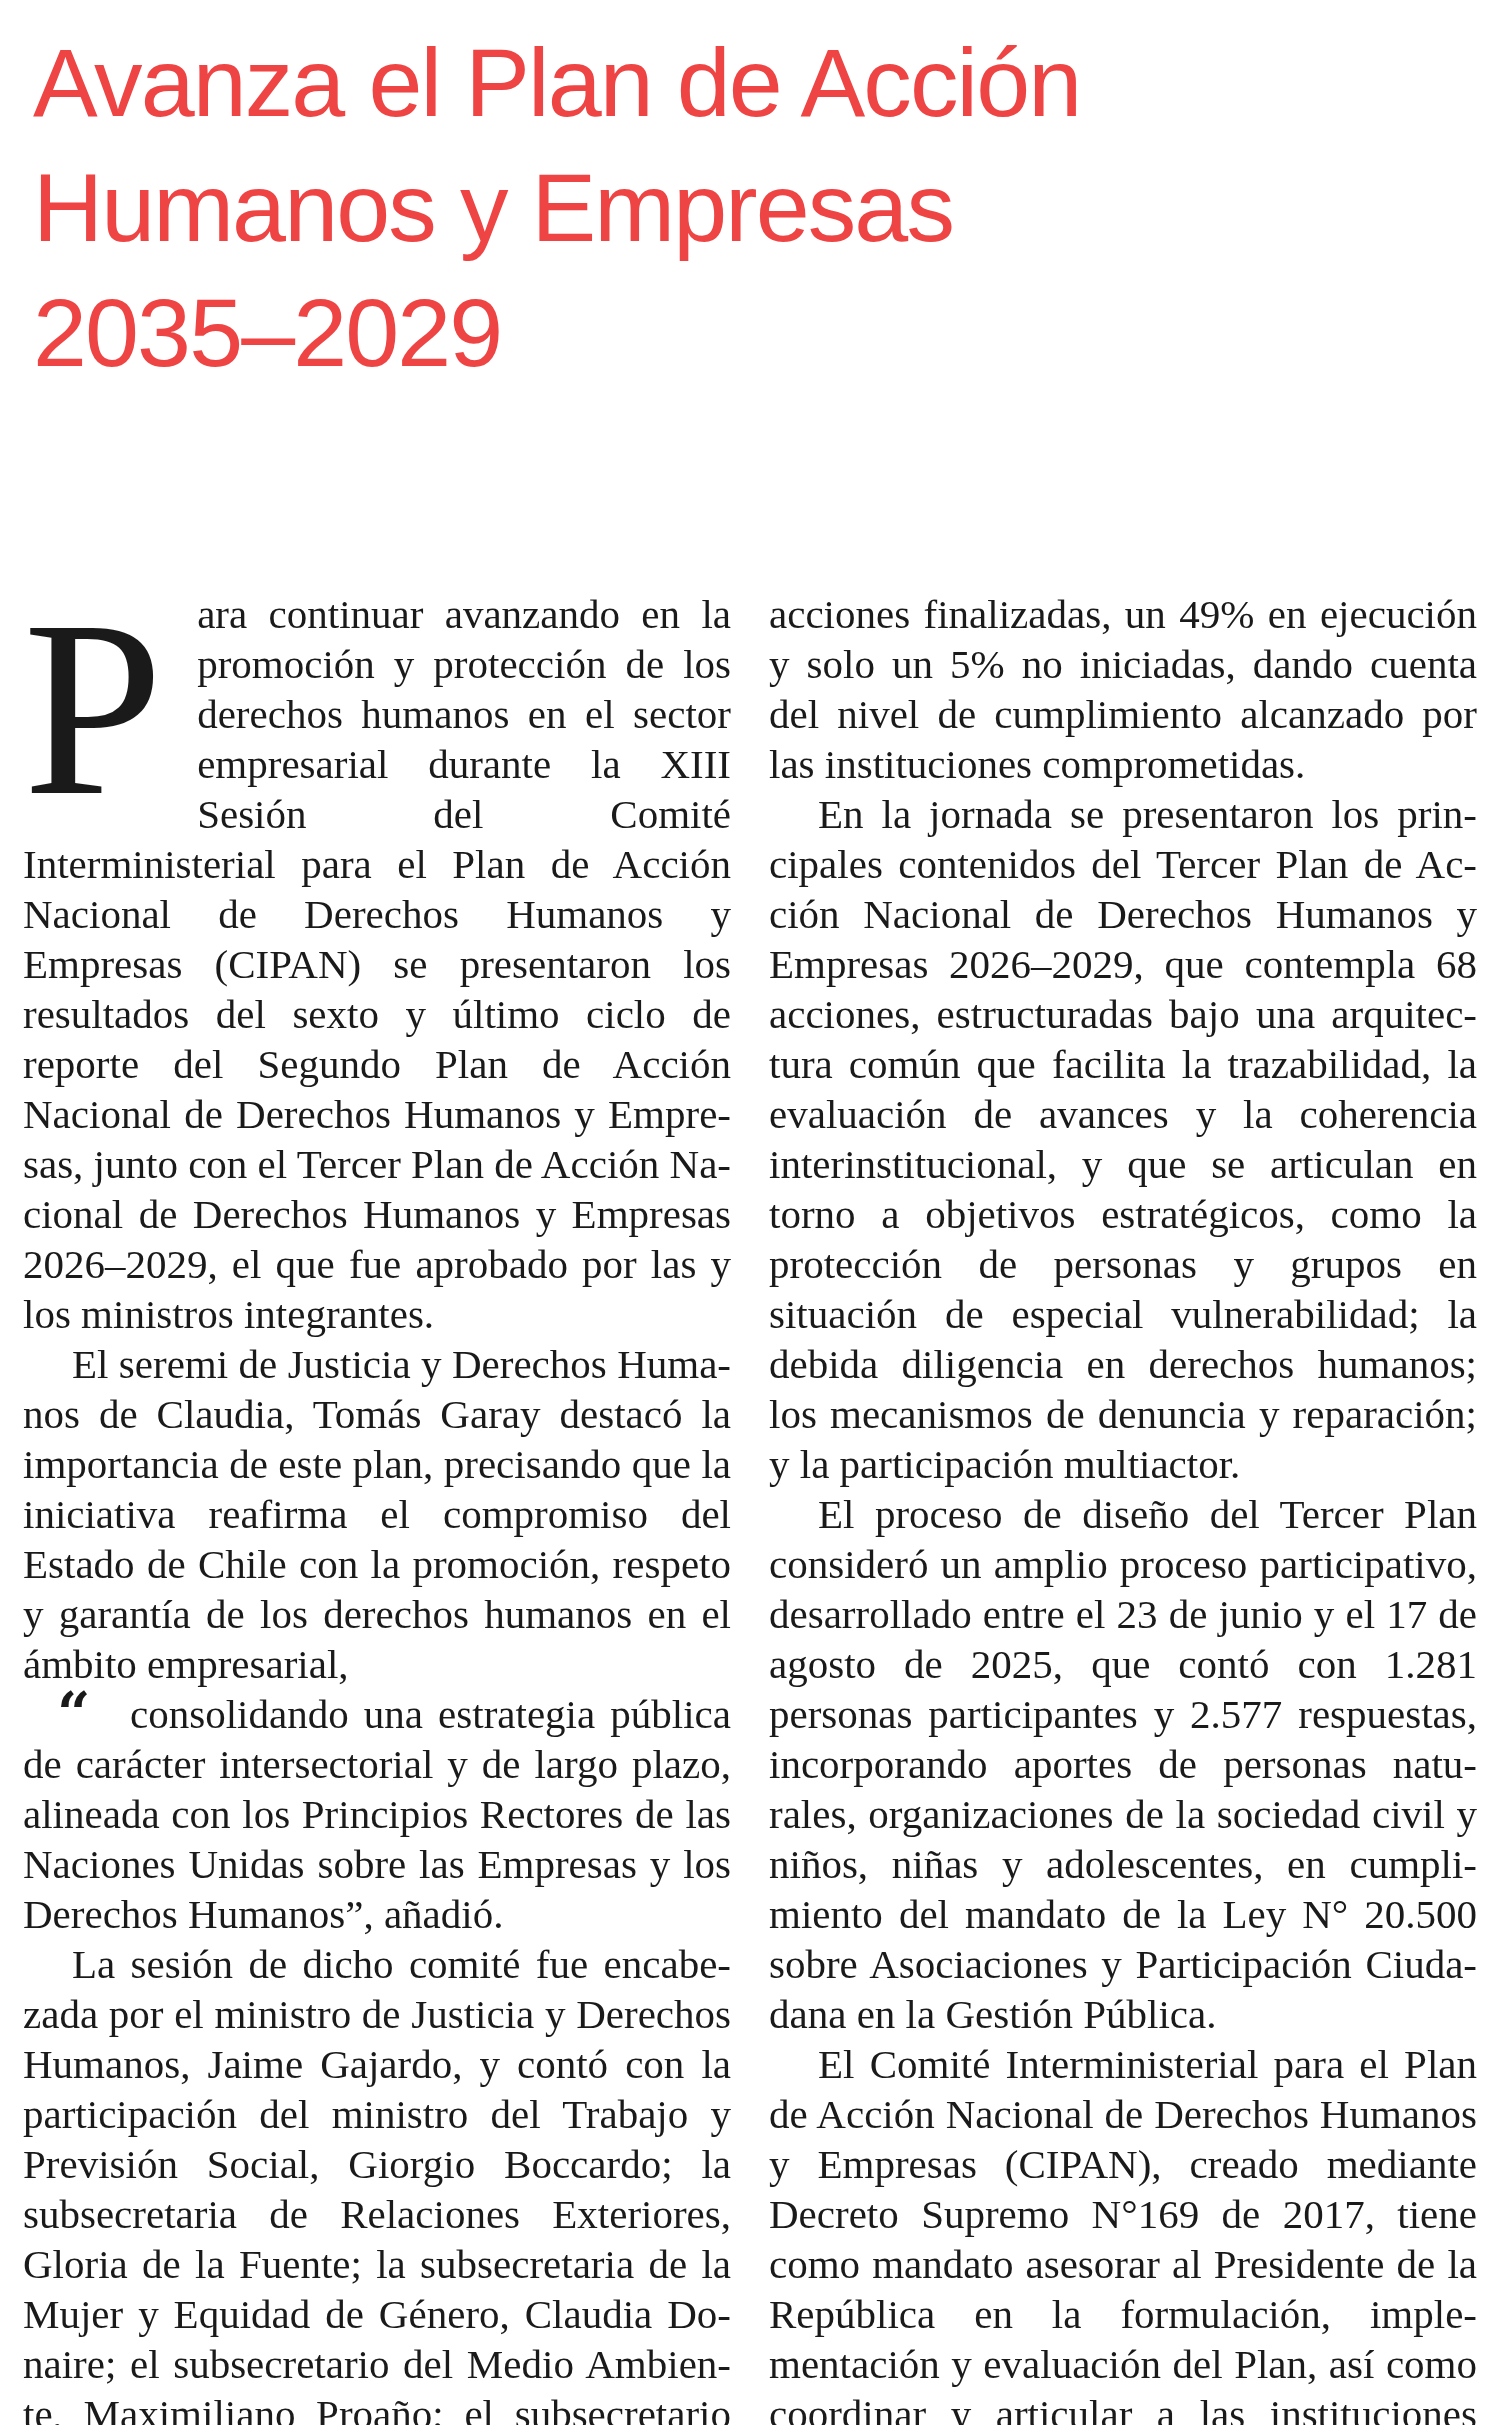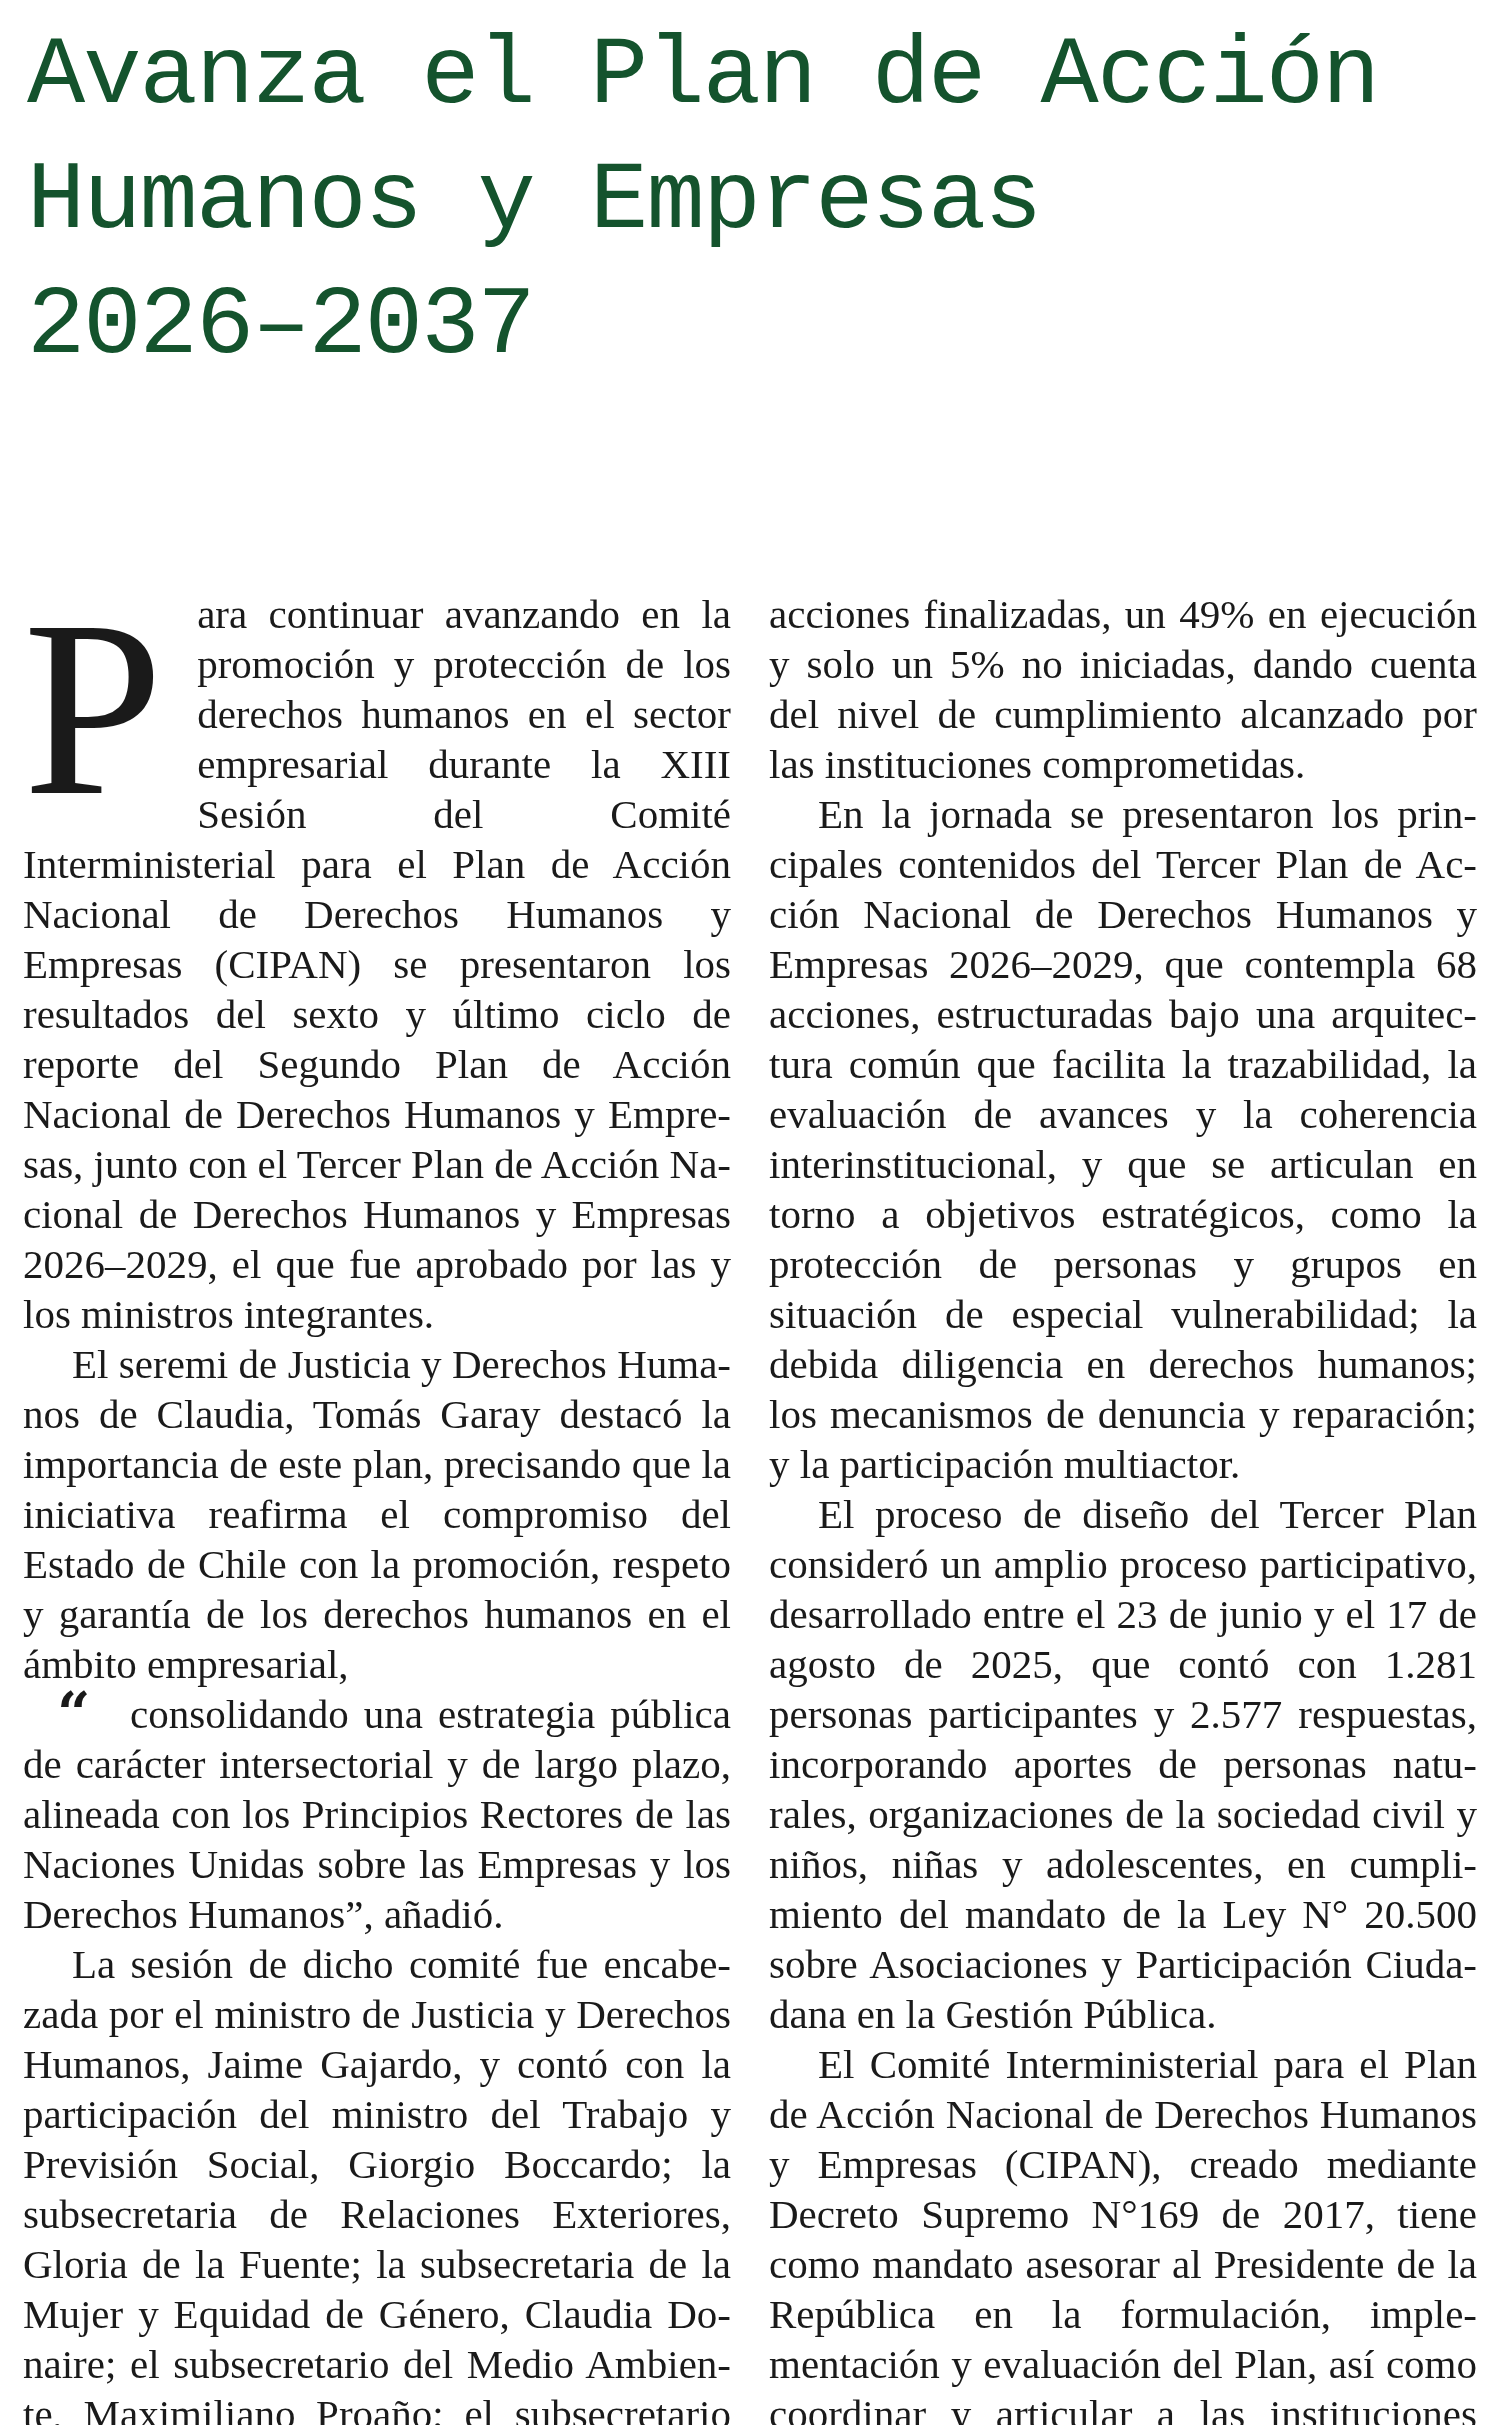--- a/index.html
+++ b/index.html
@@ -1,22 +1,22 @@
 <!DOCTYPE html>
 <html style="font-size:7.8px"><head>
 <meta charset="utf-8">
 <style>
   html, body { margin: 0; padding: 0; background: #ffffff; }
   body { width: 1510px; height: 3491px; position: relative; overflow: hidden; color: #1a1a1a; }
 
   .headline {
     position: absolute; left: 23px; top: 9.7px; width: 1407px;
-    font-family: Liberation Mono, monospace; font-weight: normal;
+    font-family: Liberation Sans, sans-serif; font-weight: normal;
     font-size: 97px; line-height: 125px; letter-spacing: -1.9px;
-    color: #14532d; margin: 4px;
+    color: #ef4444; margin: 10px;
   }
   .headline span { display: block; }
 
   .columns {
     position: absolute; top: 589px; left: 23px; width: 1455px; height: 2202px;
     display: flex; gap: 38px;
   }
   .col {
     width: 708px; font-family: "Liberation Serif", serif;
     font-size: 41px; line-height: 50px; text-align: justify; hyphens: manual;
@@ -36,21 +36,21 @@
     vertical-align: -5.8px; color: #1a1a1a;
   }
   .quote-body { }
 </style>
 </head>
 <body>
 
 <h1 class="headline">
   <span>Avanza el Plan de Acción</span>
   <span>Humanos y Empresas</span>
-  <span>2026–2037</span>
+  <span>2035–2029</span>
 </h1>
 
 <div class="columns">
   <div class="col">
     <p class="first">
       <span class="dropcap">P</span>
       <span>ara continuar avanzando en la promoción y protección de los derechos humanos en el sec­tor empresarial durante la XIII Sesión del Comité Interministerial para el Plan de Acción Nacional de Derechos Hu­manos y Empresas (CIPAN) se presenta­ron los resultados del sexto y último ciclo de reporte del Segundo Plan de Acción Nacional de Derechos Humanos y Empre­sas, junto con el Tercer Plan de Acción Na­cional de Derechos Humanos y Empresas 2026–2029, el que fue aprobado por las y los ministros integrantes.</span>
     </p>
     <p>El seremi de Justicia y Derechos Huma­nos de Claudia, Tomás Garay destacó la importancia de este plan, precisando que la iniciativa reafirma el compromiso del Estado de Chile con la promoción, respeto y garantía de los derechos humanos en el ámbito empresarial,</p>
     <p class="quote">

